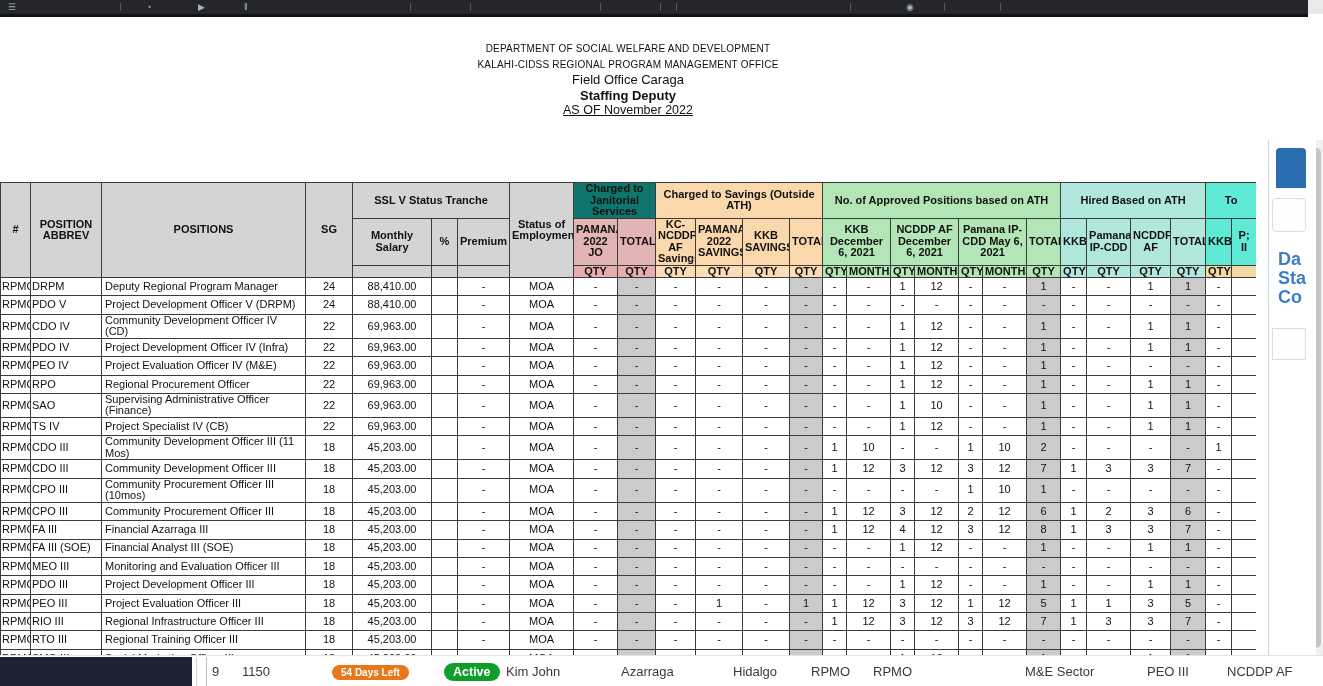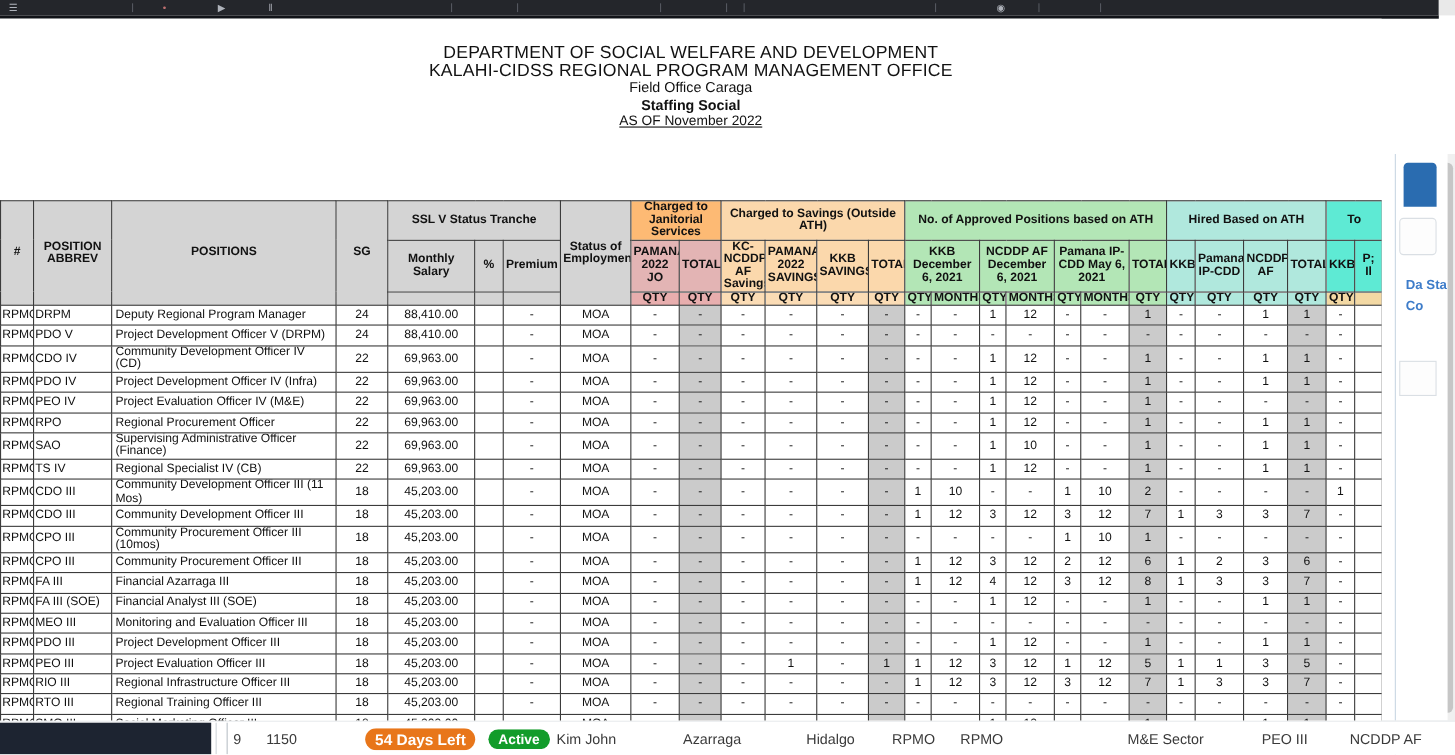--- a/index.html
+++ b/index.html
@@ -26,21 +26,21 @@
   }
   .bg-blue-tab-txt{
     position:absolute; left:1280px; top:160px; color:#ffffff; font-size:11px;
   }
   .bg-search-box{
     position:absolute; left:1272px; top:198px; width:34px; height:34px;
     background:#fdfdfd; border:1px solid #dadfe4; border-radius:4px;
   }
   .bg-colhdr{
     position:absolute; left:1278px; top:250px; width:40px;
-    color:#3d7cc9; font-size:12px; font-weight:600; line-height:19px;
+    color:#3d7cc9; font-size:18px; font-weight:600; line-height:19px;
   }
   .bg-filter-box{
     position:absolute; left:1272px; top:328px; width:34px; height:32px;
     background:#fdfdfd; border:1px solid #dadfe4;
   }
   .bg-scroll-caret{
     position:absolute; left:1306px; top:666px; width:0;height:0;
     border-left:5px solid transparent;border-right:5px solid transparent;
     border-top:6px solid #7a7a7a;
   }
@@ -66,21 +66,21 @@
   .bg-bottom-sep2{
     position:absolute; left:206px; top:657px; width:1px; height:29px; background:#b9c0c7;
   }
   .bg-bottom-row{
     position:absolute; left:206px; top:657px; width:1117px; height:29px;
     display:flex; align-items:center; font-size:13px; color:#3a3a3a;
   }
   .bgc { flex:0 0 auto; padding-left:6px; white-space:nowrap; overflow:hidden; }
   .pill-orange{
     display:inline-block; background:#e8761a; color:#fff; font-weight:bold;
-    border-radius:11px; padding:2px 9px; font-size:14px;
+    border-radius:11px; padding:2px 9px; font-size:10px;
   }
   .pill-green{
     display:inline-block; background:#129c2a; color:#fff; font-weight:bold;
     border-radius:11px; padding:2px 9px; font-size:12.5px;
   }
 
   
   .topbar{
     position:absolute; left:0; top:0; width:1308px; height:14px;
     background:#24262b;
@@ -98,21 +98,21 @@
   .doc{
     position:absolute; left:0; top:17px; width:1256px; height:638px;
     background:#ffffff; overflow:hidden;
   }
 
   
   .titleblock{
     position:absolute; left:0; top:24px; width:1256px;
     text-align:center; color:#111; line-height:15.5px;
   }
-  .tl1,.tl2 { font-size:16px; letter-spacing:.2px; }
+  .tl1,.tl2 { font-size:10px; letter-spacing:.2px; }
   .tl3 { font-size:13px; }
   .tl4 { font-size:13px; font-weight:bold; }
   .tl5 { font-size:12.5px; text-decoration:underline; }
 
   
   .sheet{
     position:absolute; left:0; top:165px; width:1256px;
     border-collapse:collapse; table-layout:fixed;
     font-size:11px; color:#111;
   }
@@ -121,21 +121,21 @@
     padding:0 2px;
     text-align:center;
     vertical-align:middle;
     overflow:hidden;
     white-space:normal;
     line-height:11.5px;
   }
   .sheet thead th{ font-weight:bold; }
 
   .h-grey   { background:#d4d4d4; }
-  .h-rose   { background:#fdba74; }
+  .h-rose   { background:#0f766e; }
   .h-rose-l { background:#e3b4b4; }
   .h-peach  { background:#fbd8ac;margin-left:40px; }
   .h-green  { background:#b3e6b6; }
   .h-teal   { background:#b0e8dd; }
   .h-amber  { background:#5eead4; }
 
   .qty-rose { background:#e8aeae; }
   .qty-peach{ background:#fbdcb5; }
   .qty-green{ background:#b3e6b6; }
   .qty-teal { background:#b0e8dd; }
@@ -208,21 +208,21 @@
 </div>
 <div class="topbar-right"></div>
 <div class="topbar-underline"></div>
 
 <div class="doc">
 
   <div class="titleblock">
     <div class="tl1">DEPARTMENT OF SOCIAL WELFARE AND DEVELOPMENT</div>
     <div class="tl2">KALAHI-CIDSS REGIONAL PROGRAM MANAGEMENT OFFICE</div>
     <div class="tl3">Field Office Caraga</div>
-    <div class="tl4">Staffing Social</div>
+    <div class="tl4">Staffing Deputy</div>
     <div class="tl5">AS OF November 2022</div>
   </div>
 
   <table class="sheet">
     <colgroup>
       <col style="width:30px">
       <col style="width:71px">
       <col style="width:204px">
       <col style="width:47px">
       <col style="width:79px">
@@ -523,21 +523,21 @@
             <td class="num">-</td>
             <td class="num">-</td>
             <td class="num">1</td>
             <td class="tot">1</td>
             <td class="num">-</td>
             <td class="num"></td>
           </tr>
           <tr>
             <td class="rowlbl">RPMO</td>
             <td class="rowlbl">TS IV</td>
-            <td class="left">Regional Specialist IV (CB)</td>
+            <td class="left">Project Specialist IV (CB)</td>
             <td class="num">22</td>
             <td class="num">69,963.00</td>
             <td class="num"></td>
             <td class="num">-</td>
             <td class="num">MOA</td>
             <td class="num">-</td>
             <td class="tot">-</td>
             <td class="num">-</td>
             <td class="num">-</td>
             <td class="num">-</td>

